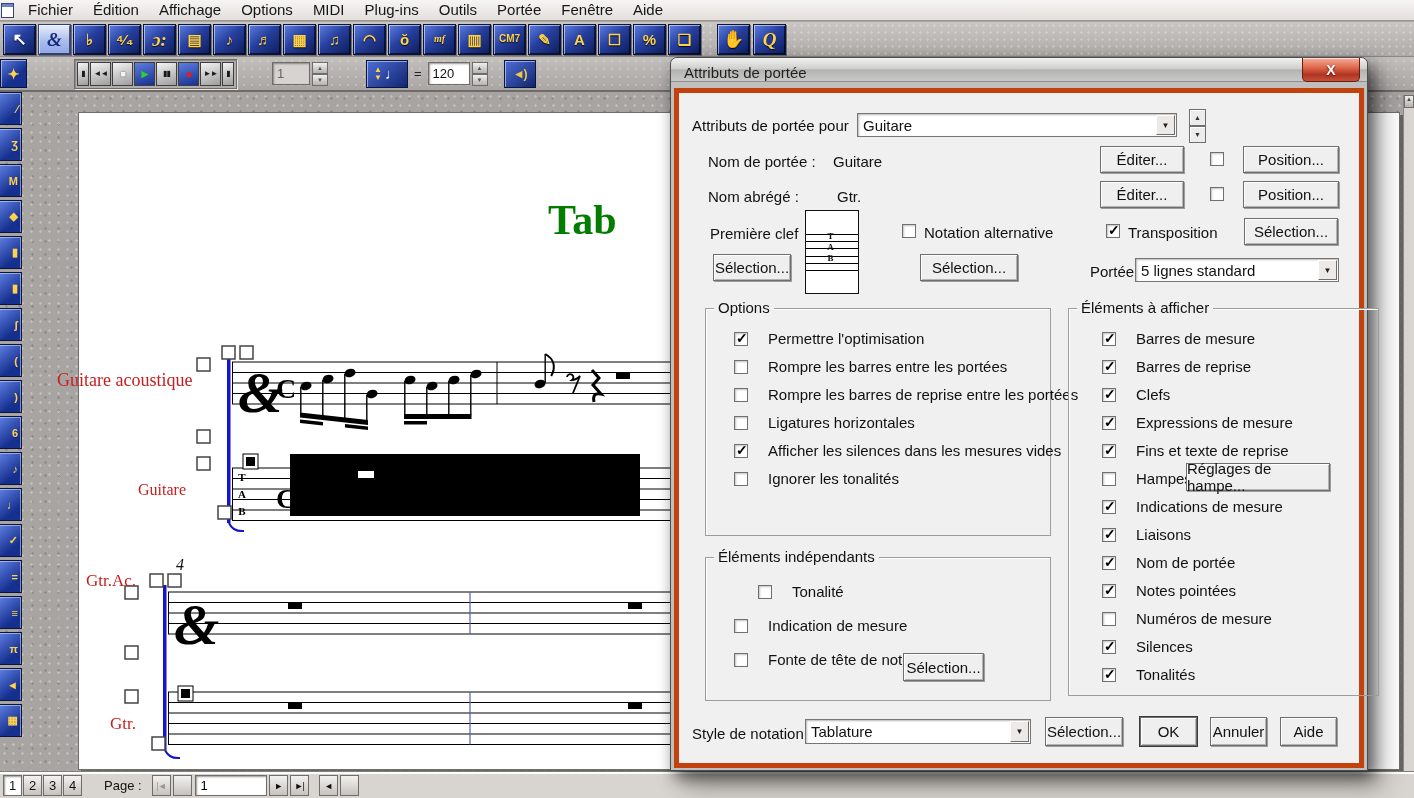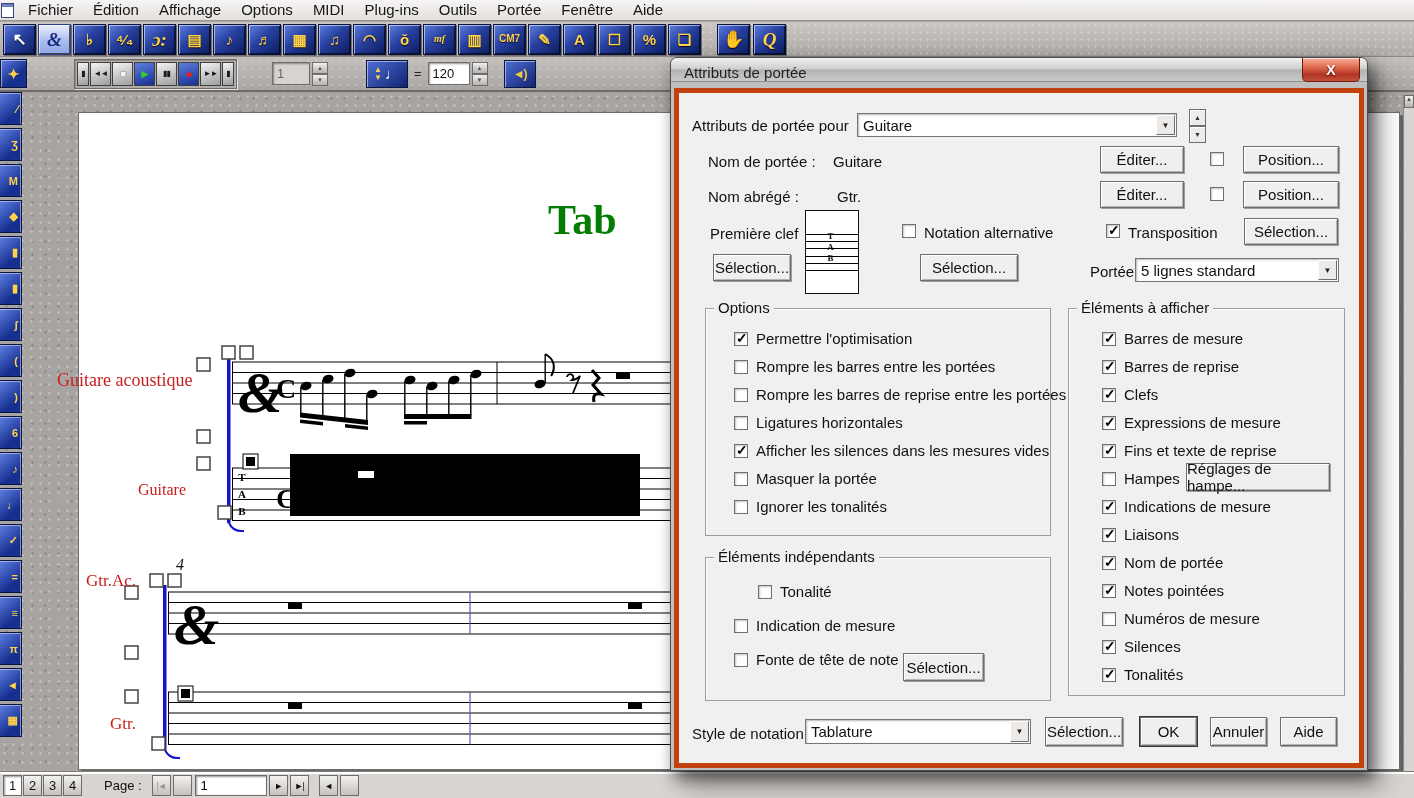--- a/index.html
+++ b/index.html
@@ -77,21 +77,21 @@
   .checkbox { width:14px; height:14px; background:#fff; border:1px solid #707070; box-shadow:inset 1px 1px 2px #c2c2c2; position:relative; flex:none; cursor:pointer; }
   .checkbox.checked::after { content:"✓"; position:absolute; top:-3px; left:1px; font-size:14px; font-weight:bold; color:#000; }
   .cb-abs { position:absolute; }
   .combo { position:absolute; background:#fff; border:1px solid #767676; box-shadow:inset 1px 1px 2px #b8b8b8; }
   .combo .cval { position:absolute; left:5px; top:3px; font-size:15px; white-space:nowrap; }
   .combo .carrow { position:absolute; right:1px; top:1px; bottom:1px; width:19px; background:#ece9e6; border:1px solid; border-color:#fff #6e6e6e #6e6e6e #fff; display:flex; align-items:center; justify-content:center; font-size:8px; color:#222; cursor:pointer; }
   .vspin { position:absolute; display:flex; flex-direction:column; }
   .vspin span { width:17px; height:17px; border:1px solid #6e6e6e; background:#ececec; box-shadow:inset 1px 1px 0 #fff; font-size:7px; color:#333; display:flex; align-items:center; justify-content:center; cursor:pointer; }
   .groupbox { position:absolute; border:1px solid #9c9c9a; box-shadow:inset 1px 1px 0 #fff; }
   .grouplabel { position:absolute; top:-10px; left:8px; background:#f0f0f0; padding:0 4px; font-size:15px; }
-  .chkrow { display:flex; align-items:center; height:15px; margin-bottom:13px; }
+  .chkrow { display:flex; align-items:center; height:15px; margin-bottom:13px;gap:12px; }
   .chkrow .chklabel { margin-left:8px; font-size:15px; white-space:nowrap; }
   .preview-box { position:absolute; left:126px; top:117px; width:54px; height:84px; background:#fff; border:1px solid #111; }
   .preview-lines { position:absolute; left:0; right:0; top:23px; height:37px; background:repeating-linear-gradient(#000 0 1px, transparent 1px 7.2px); }
   .preview-tab { position:absolute; left:20px; top:20px; width:9px; font-family:"Liberation Serif",serif; font-weight:bold; font-size:9px; line-height:11px; text-align:center; word-break:break-all; }
   svg text { font-family:"Liberation Serif",serif; }
 </style>
 </head>
 <body>
 
 <div id="app">
@@ -509,24 +509,20 @@
             <div class="chkrow">
               <span class="checkbox"></span>
               <span class="chklabel">Ligatures horizontales</span>
             </div>
 
             <div class="chkrow">
               <span class="checkbox checked"></span>
               <span class="chklabel">Afficher les silences dans les mesures vides</span>
             </div>
 
-            <div class="chkrow">
-              <span class="checkbox"></span>
-              <span class="chklabel">Masquer la portée</span>
-            </div>
 
             <div class="chkrow">
               <span class="checkbox"></span>
               <span class="chklabel">Ignorer les tonalités</span>
             </div>
           </div>
       </div>
 
       <div class="groupbox" style="left:26px;top:464px;width:346px;height:144px;">
         <span class="grouplabel">Éléments indépendants</span>
@@ -543,21 +539,21 @@
             </div>
 
             <div class="chkrow" style="margin-bottom:19px;">
               <span class="checkbox"></span>
               <span class="chklabel">Fonte de tête de note</span>
             </div>
           </div>
         <div class="btn3d" style="left:197px;top:95px;width:81px;height:28px;">Sélection...</div>
       </div>
 
-      <div class="groupbox" style="left:389px;top:215px;width:277px;height:388px;">
+      <div class="groupbox" style="left:389px;top:215px;width:311px;height:388px;">
         <span class="grouplabel">Éléments à afficher</span>
         <div style="padding:22px 0 0 33px;">
 
             <div class="chkrow">
               <span class="checkbox checked"></span>
               <span class="chklabel">Barres de mesure</span>
             </div>
 
             <div class="chkrow">
               <span class="checkbox checked"></span>

